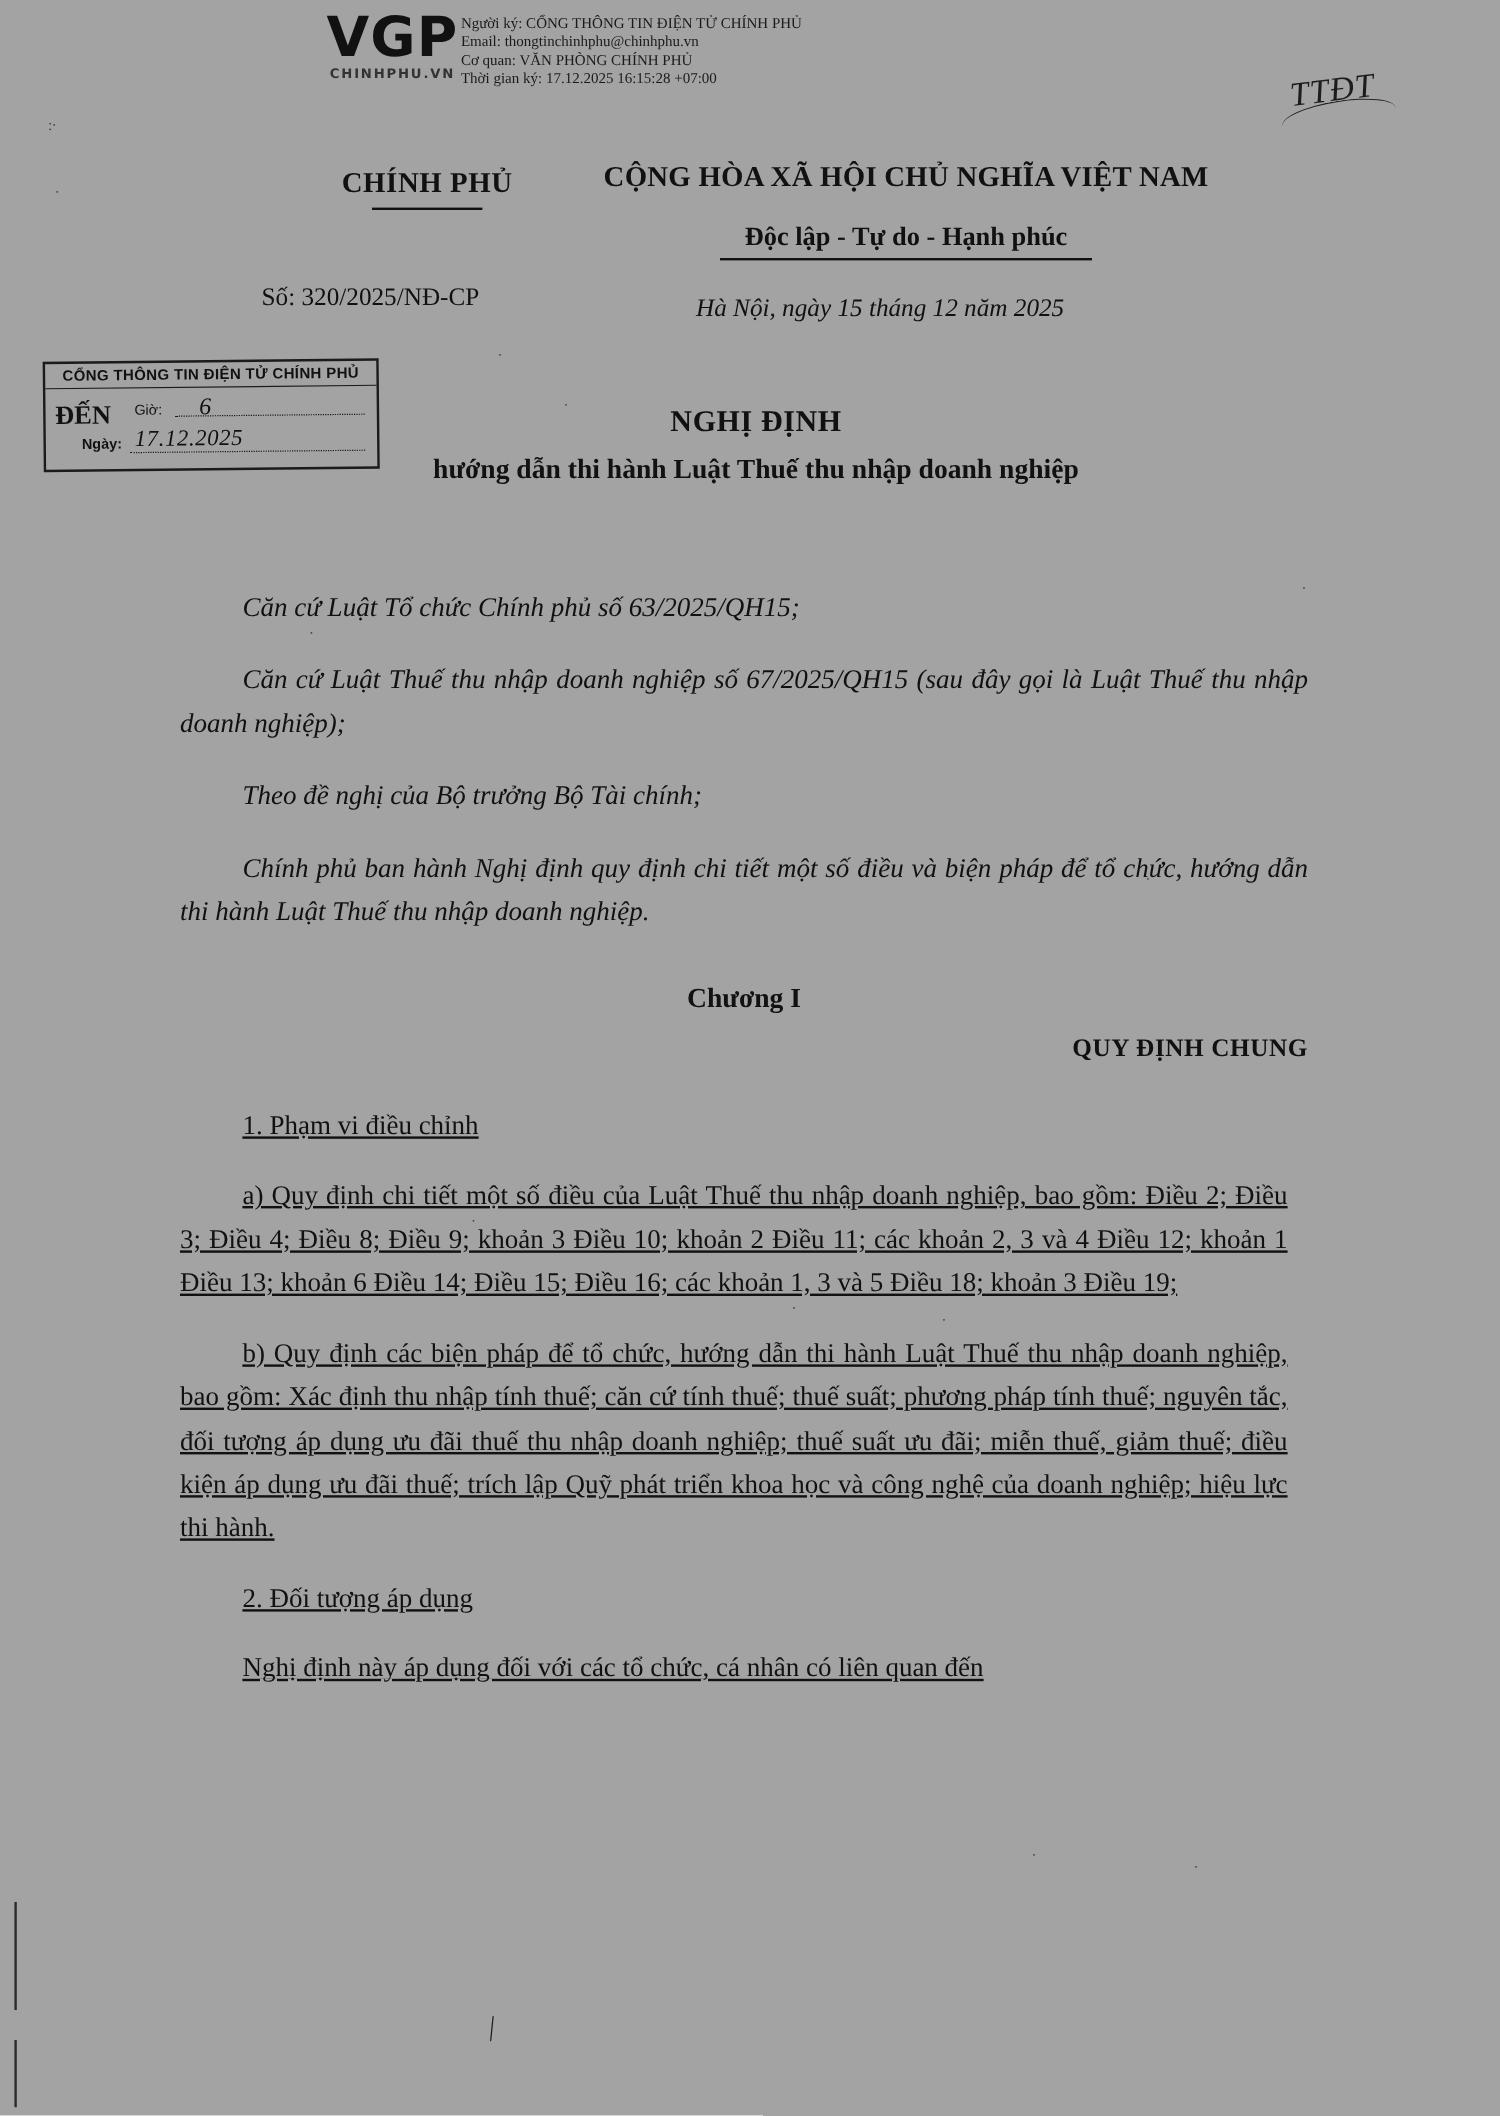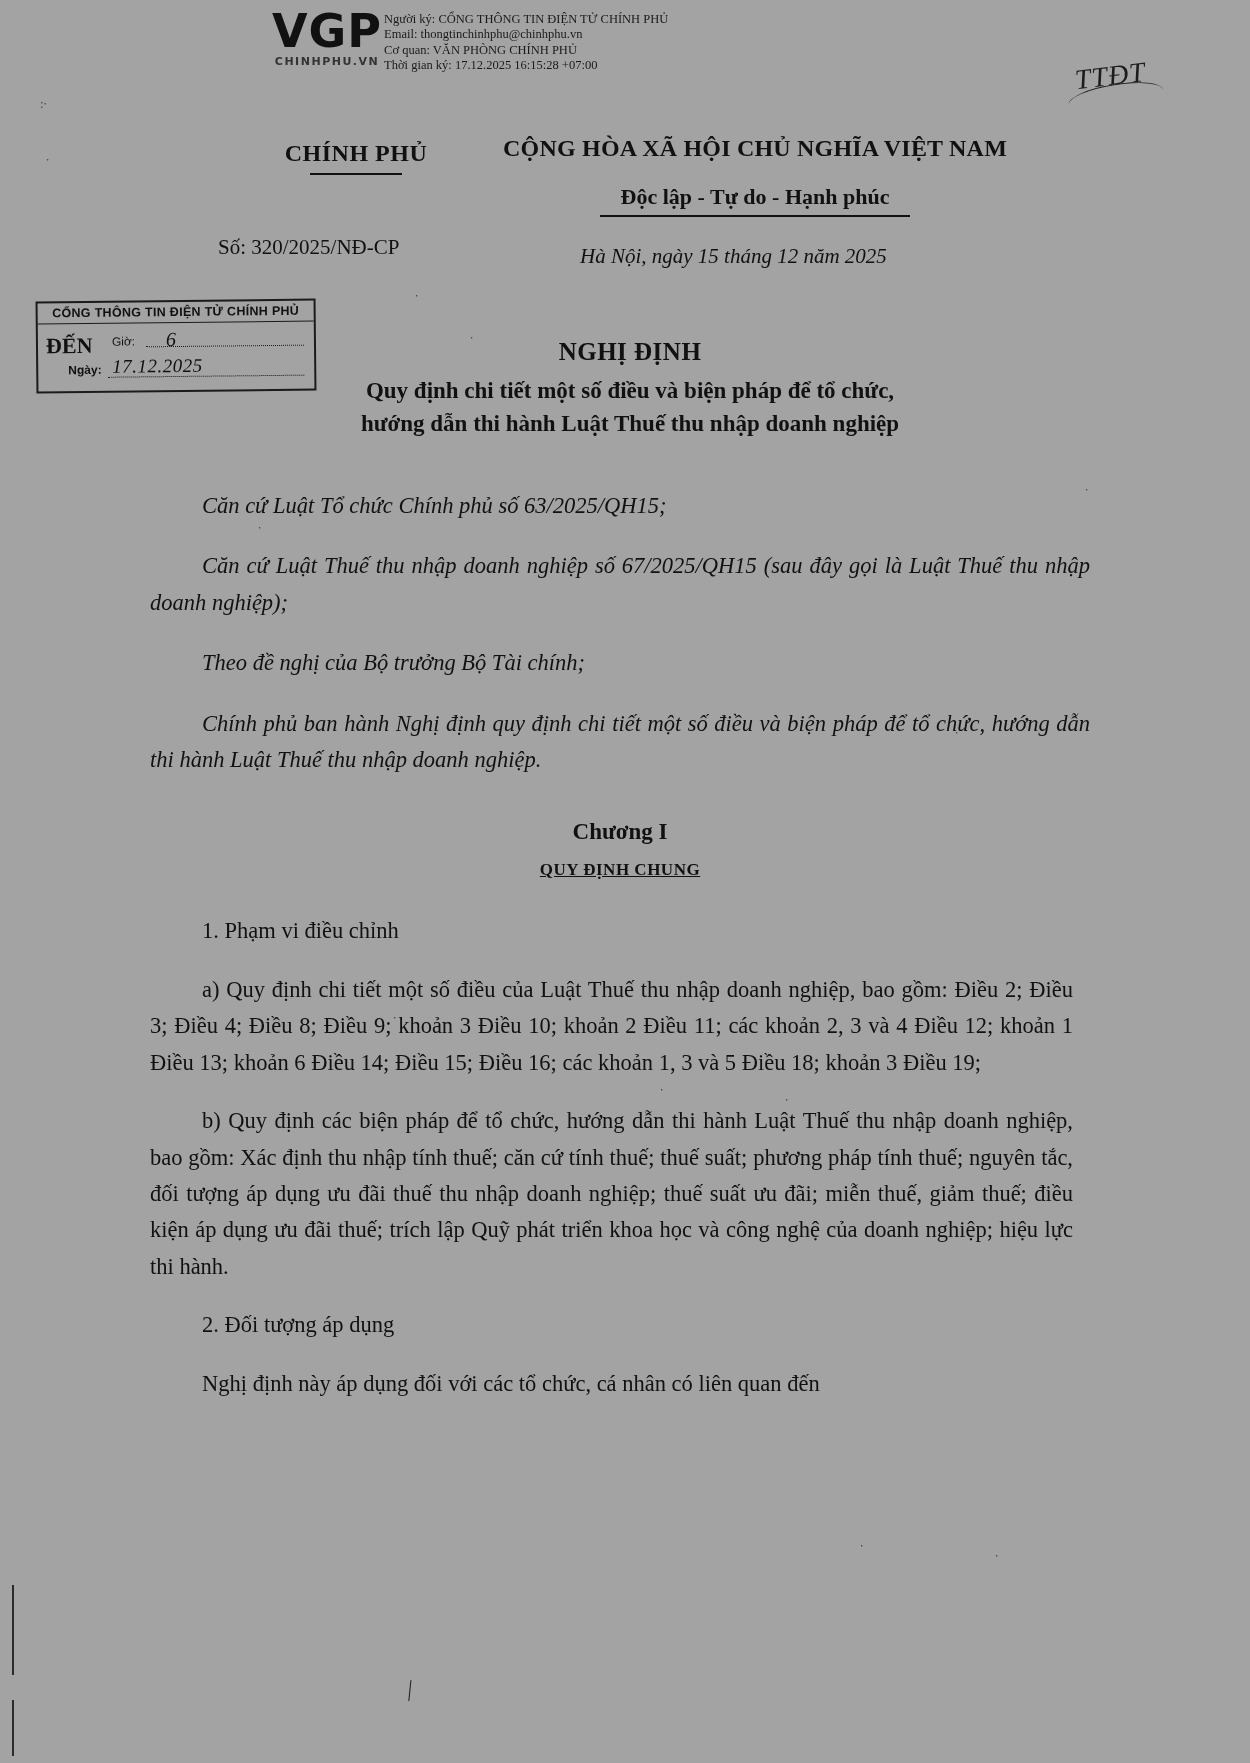--- a/index.html
+++ b/index.html
@@ -251,37 +251,37 @@
     margin: 0 0 24px 0;
     text-indent: 52px;
   }
   .chapter {
     text-align: center;
     font-weight: bold;
     font-size: 23px;
     margin: 34px 0 0 0;
   }
   .chapter-name {
-    text-align: center;
-    font-weight: bold;
-    font-size: 17px;
+    text-align: right;
+    font-weight: bold;
+    font-size: 21px;
     margin: 6px 0 30px 0;
     letter-spacing: 0.5px;
-    text-decoration: underline;
   }
   .article-head {
     font-weight: bold;
     font-size: 23px;
     margin: 0 0 24px 0;
     text-indent: 52px;
   }
   .p-plain {
     text-align: justify;
     margin: 0 17px 22px 0;
     text-indent: 52px;
+    text-decoration: underline;
   }
 
   
   .edge-line {
     position: absolute;
     background: #2b2b2b;
   }
 </style>
 </head>
 <body>
@@ -338,21 +338,20 @@
     <div class="s-gio-val">6</div>
     <div class="s-dots1"></div>
     <div class="s-ngay">Ngày:</div>
     <div class="s-ngay-val">17.12.2025</div>
     <div class="s-dots2"></div>
   </div>
 
   <div class="title-wrap">
     <div class="title-main">NGHỊ ĐỊNH</div>
     <div class="title-sub">
-      <div>Quy định chi tiết một số điều và biện pháp để tổ chức,</div>
       <div>hướng dẫn thi hành Luật Thuế thu nhập doanh nghiệp</div>
     </div>
   </div>
 
   <div class="body">
     <p class="p-italic">Căn cứ Luật Tổ chức Chính phủ số 63/2025/QH15;</p>
     <p class="p-italic">Căn cứ Luật Thuế thu nhập doanh nghiệp số 67/2025/QH15 (sau đây gọi là Luật Thuế thu nhập doanh nghiệp);</p>
     <p class="p-italic">Theo đề nghị của Bộ trưởng Bộ Tài chính;</p>
     <p class="p-italic">Chính phủ ban hành Nghị định quy định chi tiết một số điều và biện pháp để tổ chức, hướng dẫn thi hành Luật Thuế thu nhập doanh nghiệp.</p>
 

